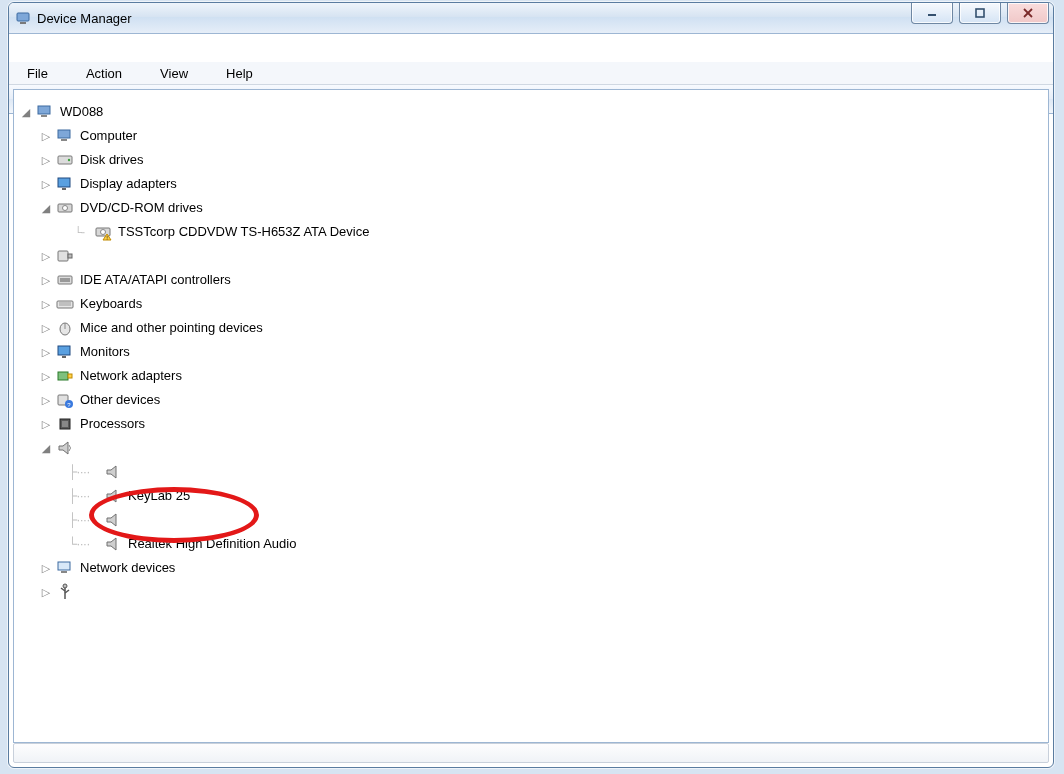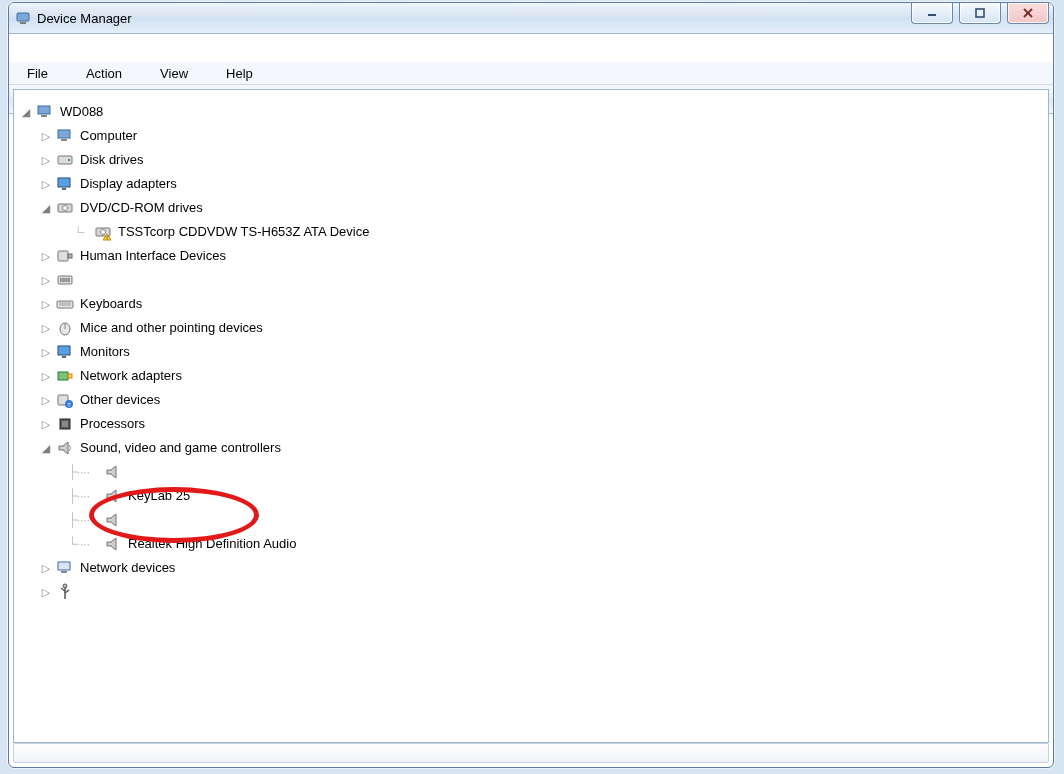--- a/index.html
+++ b/index.html
@@ -219,31 +219,31 @@
         </div>
 
         <div class="node lvl1">
           <span class="expander">▷</span>
           <span class="icon">
               <svg viewBox="0 0 18 18">
                 <rect x="2" y="4" width="10" height="10" rx="1" class="ic-hid"></rect>
                 <rect x="12" y="7" width="4" height="4" fill="#bbb" stroke="#666"></rect>
               </svg>
             </span>
-          <span class="label">Human Interface Devices</span>
         </div>
 
         <div class="node lvl1">
           <span class="expander">▷</span>
           <span class="icon">
               <svg viewBox="0 0 18 18">
                 <rect x="2" y="5" width="14" height="8" rx="1" class="ic-drive"></rect>
                 <rect x="4" y="7" width="10" height="4" fill="#999"></rect>
               </svg>
             </span>
+          <span class="label">IDE ATA/ATAPI controllers</span>
         </div>
 
         <div class="node lvl1">
           <span class="expander">▷</span>
           <span class="icon">
               <svg viewBox="0 0 18 18">
                 <rect x="1" y="6" width="16" height="7" rx="1" class="ic-kbd"></rect>
                 <line x1="3" y1="8" x2="15" y2="8" stroke="#999"></line>
                 <line x1="3" y1="10" x2="15" y2="10" stroke="#999"></line>
               </svg>
@@ -308,21 +308,20 @@
         </div>
 
         <div class="node lvl1">
           <span class="expander">◢</span>
           <span class="icon">
               <svg viewBox="0 0 18 18">
                 <polygon points="3,7 7,7 12,3 12,15 7,11 3,11" class="ic-speaker"></polygon>
                 <path d="M13 6 Q16 9 13 12" fill="none" stroke="#888"></path>
               </svg>
             </span>
-          <span class="label">Sound, video and game controllers</span>
         </div>
 
         <div class="node lvl2">
           <span class="conn" style="display:inline-block;width:34px;">├····</span>
           <span class="icon">
               <svg viewBox="0 0 18 18">
                 <polygon points="3,7 7,7 12,3 12,15 7,11 3,11" class="ic-speaker"></polygon>
               </svg>
             </span>
         </div>

